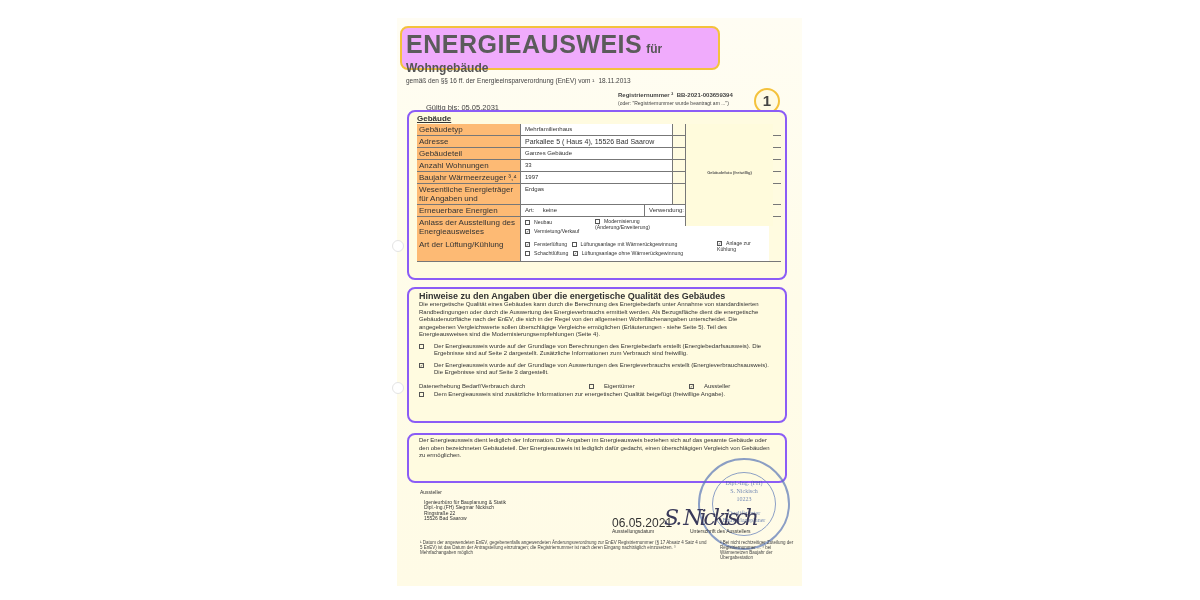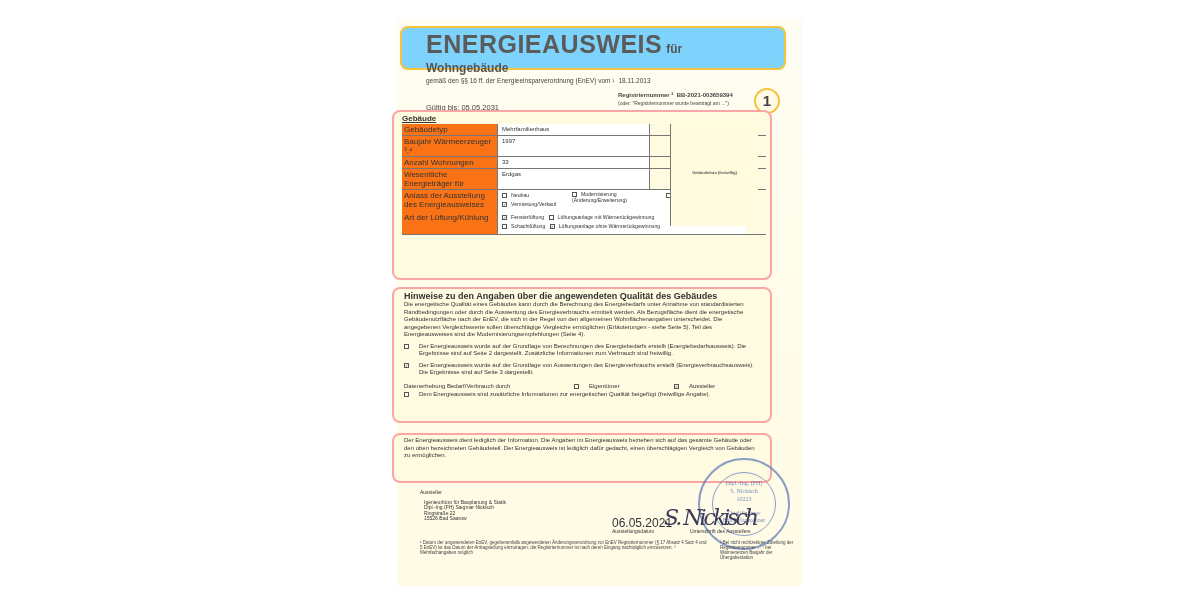--- a/index.html
+++ b/index.html
@@ -8,49 +8,49 @@
 
   .page {
     position: absolute; left: 397px; top: 18px; width: 405px; height: 568px;
     background: linear-gradient(180deg, #fffdf3 0%, #fffce9 50%, #fffbe6 100%);
   }
 
   .hole { position: absolute; width: 12px; height: 12px; border-radius: 50%;
     border: 1px solid #e4e4e4; background: #fff; left: 392px; }
 
   .title-box {
-    position: absolute; left: 400px; top: 26px; width: 386px; height: 44px;
-    border: 2px solid #f4c23c; border-radius: 8px; background: #7dd3fc;
-    padding: 2px 24px;
+    position: absolute; left: 400px; top: 26px; width: 320px; height: 44px;
+    border: 2px solid #f4c23c; border-radius: 8px; background: #f0abfc;
+    padding: 2px 4px;
   }
   .title-main { font-size: 25px; font-weight: bold; color: #5b5b5b; letter-spacing: 0.5px; line-height: 28px; }
   .title-sub { font-size: 12px; font-weight: bold; color: #555; margin-left: 4px; letter-spacing: 0; }
   .title-line { font-size: 6.5px; color: #444; margin-top: 1px; }
   .title-line .date { margin-left: 4px; }
 
   .reg-area { position: absolute; left: 400px; top: 84px; width: 386px; height: 30px; }
   .valid { position: absolute; left: 26px; top: 19px; font-size: 7.5px; color: #444; }
   .reg-label { position: absolute; left: 218px; top: 8px; font-size: 6px; font-weight: bold; color: #444; }
   .reg-sub { position: absolute; left: 218px; top: 16px; font-size: 5px; color: #444; }
   .page-num {
     position: absolute; left: 354px; top: 4px; width: 26px; height: 26px;
     border: 2px solid #f4c23c; border-radius: 50%; text-align: center;
     font-size: 15px; font-weight: bold; line-height: 22px; color: #444; background: #fffbe4;
   }
 
   .section {
-    position: absolute; left: 392px; width: 380px; border: 2px solid #fca5a5; border-radius: 8px;
+    position: absolute; left: 407px; width: 380px; border: 2px solid #8b5cf6; border-radius: 8px;
     background: #fffbe0;
   }
   .sec-building { top: 110px; height: 170px; }
   .sec-head { font-size: 8px; font-weight: bold; color: #333; padding: 2px 8px 0; text-decoration: underline; }
 
   .btable { position: absolute; left: 8px; top: 12px; width: 364px; border-collapse: collapse; }
   .row { display: flex; border-bottom: 1px solid #777; }
-  .row .lab { width: 96px; font-size: 8px; color: #333; padding: 1px 2px; background: #f97316; border-right: 1px solid #777; line-height: 9px; }
+  .row .lab { width: 104px; font-size: 8px; color: #333; padding: 1px 2px; background: #fdba74; border-right: 1px solid #777; line-height: 9px; }
   .row .val { background: #fff; font-size: 6px; color: #333; padding: 1px 4px; border-right: 1px solid #777; line-height: 9px; }
 
   .photo { position: absolute; left: 276px; top: 12px; width: 88px; height: 102px; background: #fffbdc; border-left: 1px solid #777; }
   .photo span { position: absolute; left: 0; right: 0; top: 46px; text-align: center; font-size: 4px; font-weight: bold; color: #555; }
 
   .sec-hints { top: 287px; height: 136px; padding: 2px 10px; }
   .h-title { font-size: 9px; font-weight: bold; color: #333; }
   .p { font-size: 6px; color: #333; line-height: 7.5px; }
   .chk { display: inline-block; width: 5px; height: 5px; border: 0.6px solid #555; font-size: 4px; line-height: 4px; text-align: center; vertical-align: middle; margin-right: 4px; }
   .opt { display: flex; font-size: 6px; line-height: 7.5px; margin-top: 4px; }
@@ -102,30 +102,43 @@
 </div>
 
 <div class="section sec-building">
   <div class="sec-head">Gebäude</div>
   <div class="btable">
     <div class="row">
         <div class="lab">Gebäudetyp</div>
         <div class="val" style="width:152px">Mehrfamilienhaus</div>
       </div>
     <div class="row">
+        <div class="lab">Adresse</div>
+        <div class="val" style="width:152px;font-size:7px">Parkallee 5 ( Haus 4), 15526 Bad Saarow</div>
+      </div>
+    <div class="row">
+        <div class="lab">Gebäudeteil</div>
+        <div class="val" style="width:152px">Ganzes Gebäude</div>
+      </div>
+    <div class="row">
+        <div class="lab">Anzahl Wohnungen</div>
+        <div class="val" style="width:152px">33</div>
+      </div>
+    <div class="row">
         <div class="lab">Baujahr Wärmeerzeuger ³,⁴</div>
         <div class="val" style="width:152px">1997</div>
       </div>
     <div class="row">
-        <div class="lab">Anzahl Wohnungen</div>
-        <div class="val" style="width:152px">33</div>
-      </div>
-    <div class="row">
         <div class="lab" style="height:20px">Wesentliche Energieträger für Angaben und Warmwasser ³</div>
         <div class="val" style="width:152px">Erdgas</div>
+      </div>
+    <div class="row" style="width:364px">
+        <div class="lab">Erneuerbare Energien</div>
+      <div class="val" style="width:124px"><span>Art:</span>&nbsp;&nbsp;&nbsp;&nbsp;&nbsp;<span>keine</span></div>
+      <div class="val" style="width:124px;border-right:none"><span>Verwendung:</span>&nbsp;&nbsp;&nbsp;&nbsp;&nbsp;&nbsp;&nbsp;<span>keine</span></div>
       </div>
     <div class="row" style="width:364px;border-bottom:none">
         <div class="lab" style="height:22px;border-right:1px solid #777">Anlass der Ausstellung des Energieausweises</div>
       <div class="val" style="width:248px;border-right:none;font-size:5.2px;position:relative">
         <div><span class="chk"></span><span>Neubau</span></div>
         <div><span class="chk">✓</span><span>Vermietung/Verkauf</span></div>
         <div style="position:absolute;left:74px;top:1px;width:90px;line-height:6px"><span class="chk"></span><span>Modernisierung (Änderung/Erweiterung)</span></div>
         <div style="position:absolute;left:168px;top:1px"><span class="chk"></span><span>Sonstiges (freiwillig)</span></div>
       </div>
       </div>
@@ -137,21 +150,21 @@
         <div style="position:absolute;left:196px;top:1px;width:50px;line-height:6px"><span class="chk">✓</span><span>Anlage zur Kühlung</span></div>
       </div>
       </div>
   </div>
   <div class="photo">
       <span>Gebäudefoto (freiwillig)</span>
     </div>
 </div>
 
 <div class="section sec-hints">
-  <div class="h-title">Hinweise zu den Angaben über die angewendeten Qualität des Gebäudes</div>
+  <div class="h-title">Hinweise zu den Angaben über die energetische Qualität des Gebäudes</div>
   <div class="p">Die energetische Qualität eines Gebäudes kann durch die Berechnung des Energiebedarfs unter Annahme von standardisierten Randbedingungen oder durch die Auswertung des Energieverbrauchs ermittelt werden. Als Bezugsfläche dient die energetische Gebäudenutzfläche nach der EnEV, die sich in der Regel von den allgemeinen Wohnflächenangaben unterscheidet. Die angegebenen Vergleichswerte sollen überschlägige Vergleiche ermöglichen (Erläuterungen - siehe Seite 5). Teil des Energieausweises sind die Modernisierungsempfehlungen (Seite 4).</div>
   <div class="opt">
       <span class="chk"></span>
       <span>Der Energieausweis wurde auf der Grundlage von Berechnungen des Energiebedarfs erstellt (Energiebedarfsausweis). Die Ergebnisse sind auf Seite 2 dargestellt. Zusätzliche Informationen zum Verbrauch sind freiwillig.</span>
     </div>
   <div class="opt">
       <span class="chk">✓</span>
       <span>Der Energieausweis wurde auf der Grundlage von Auswertungen des Energieverbrauchs erstellt (Energieverbrauchsausweis). Die Ergebnisse sind auf Seite 3 dargestellt.</span>
     </div>
   <div class="opt" style="margin-top:6px">

